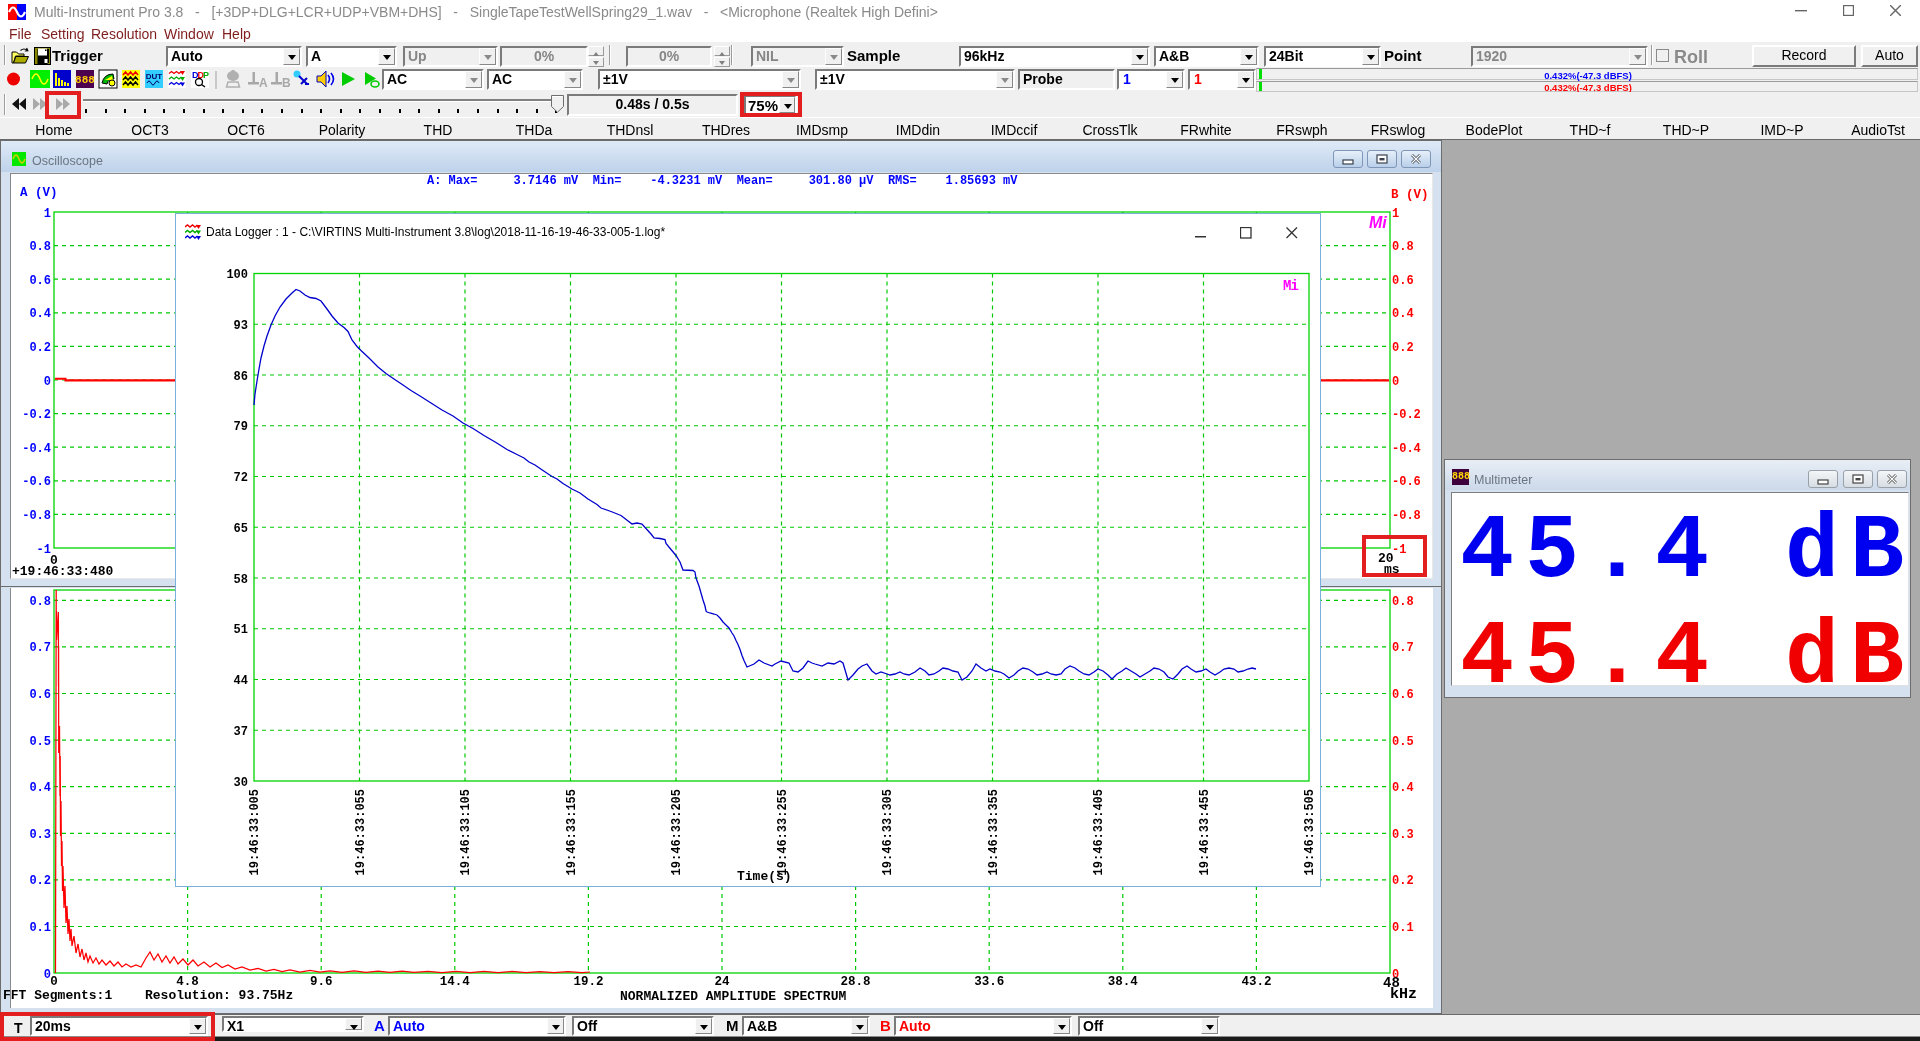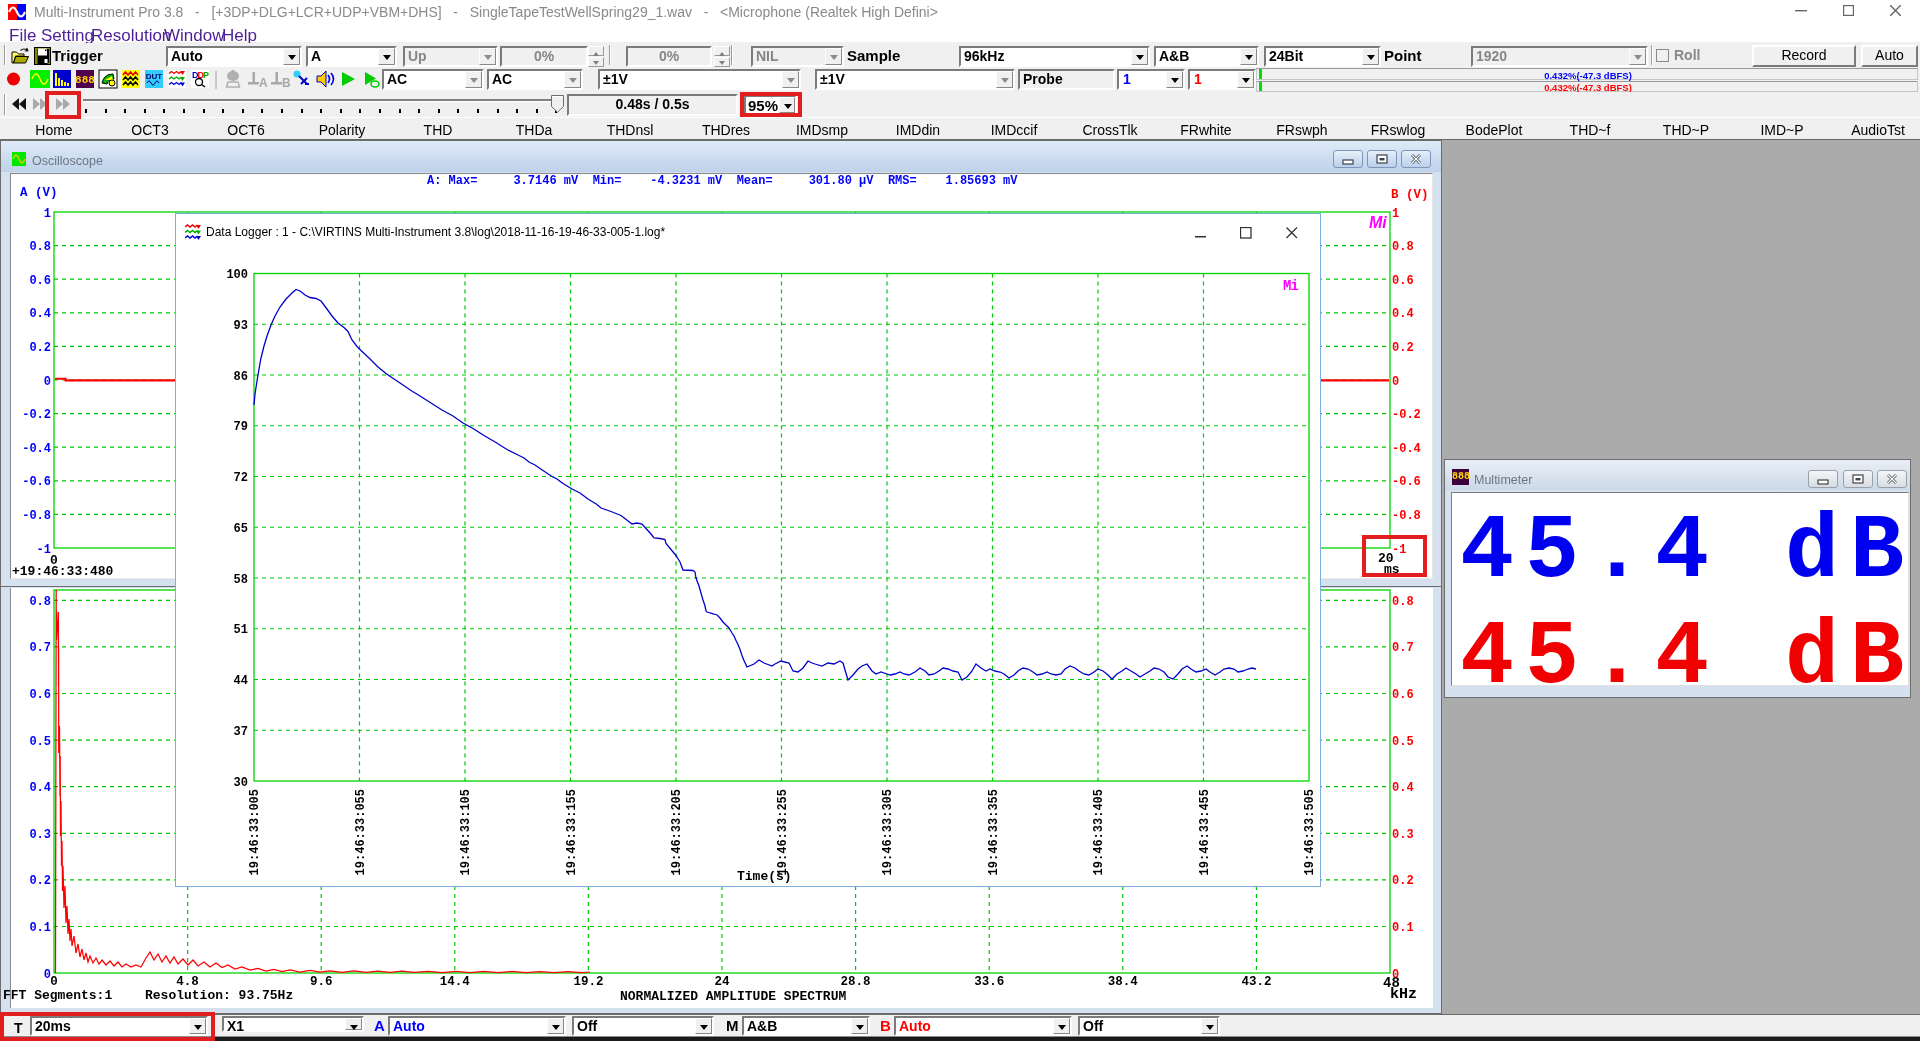--- a/index.html
+++ b/index.html
@@ -3,21 +3,21 @@
 <meta charset="utf-8">
 <style>
 * { margin:0; padding:0; box-sizing:border-box; }
 html,body { width:1920px; height:1041px; overflow:hidden; }
 body { font-family:"Liberation Sans", sans-serif; position:relative; background:#ababab; }
 .abs { position:absolute; }
 .mono { font-family:"Liberation Mono", monospace; font-weight:bold; }
 
 #titlebar { left:0; top:0; width:1920px; height:23px; background:#fff; }
 #menubar { left:0; top:23px; width:1920px; height:20px; background:#fff; border-bottom:1px solid #f0f0f0; }
-.menuitem { position:absolute; top:26px; font-size:17px; color:#4c1d95; }
+.menuitem { position:absolute; top:26px; font-size:14px; color:#7f1d1d; }
 #row1 { left:0; top:43px; width:1920px; height:24px; background:#f0f0f0; }
 #row2 { left:0; top:67px; width:1920px; height:25px; background:#f0f0f0; }
 #row3 { left:0; top:92px; width:1920px; height:25px; background:#f0f0f0; }
 #tabbar { left:0; top:117px; width:1920px; height:23px; background:#f0f0f0; border-top:1px solid #fff; border-bottom:1px solid #696969; }
 .tab { position:absolute; top:4px; width:96px; text-align:center; font-size:14px; color:#000; }
 
 .fld { position:absolute; background:#fff; border-top:2px solid #7b7b7b; border-left:2px solid #7b7b7b; border-bottom:2px solid #fff; border-right:2px solid #fff; font-size:14px; font-weight:bold; color:#000; }
 .fld.dis { background:#f0f0f0; color:#868686; }
 .cbtn { position:absolute; right:0; top:0; bottom:0; width:17px; background:#f0f0f0; border:1px solid #888; border-top-color:#fdfdfd; border-left-color:#fdfdfd; }
 .cbtn:after { content:""; position:absolute; left:4px; top:6px; border:4px solid transparent; border-top:5px solid #000; }
@@ -99,21 +99,21 @@
 <div class="vsep" style="left:731px;top:45px;height:20px"></div>
 <div class="fld dis" style="left:751px;top:46px;width:93px;height:21px"><span style="margin-left:3px">NIL</span><span class="cbtn dis"></span></div>
 <div class="lbl" style="left:847px;top:47px">Sample</div>
 <div class="fld" style="left:959px;top:46px;width:191px;height:21px"><span style="margin-left:3px">96kHz</span><span class="cbtn"></span></div>
 <div class="fld" style="left:1154px;top:46px;width:105px;height:21px"><span style="margin-left:3px">A&amp;B</span><span class="cbtn"></span></div>
 <div class="fld" style="left:1264px;top:46px;width:117px;height:21px"><span style="margin-left:3px">24Bit</span><span class="cbtn"></span></div>
 <div class="lbl" style="left:1384px;top:47px">Point</div>
 <div class="fld dis" style="left:1471px;top:46px;width:177px;height:21px"><span style="margin-left:3px">1920</span><span class="cbtn dis"></span></div>
 <div class="vsep" style="left:1651px;top:45px;height:20px"></div>
 <div class="abs" style="left:1656px;top:49px;width:13px;height:13px;background:#f0f0f0;border:1px solid #8a8a8a"></div>
-<div class="abs" style="left:1674px;top:47px;font-size:14px;font-weight:bold;color:#8a8a8a">Roll</div>
+<div class="abs" style="left:1674px;top:47px;font-size:18px;font-weight:bold;color:#8a8a8a">Roll</div>
 <div class="btn3d" style="left:1752px;top:45px;width:104px;height:22px">Record</div>
 <div class="btn3d" style="left:1861px;top:45px;width:57px;height:22px">Auto</div>
 
 <div class="abs" id="row2"></div>
 <svg class="abs" style="left:0;top:69px" width="382" height="22">
  <circle cx="13.5" cy="10" r="6.5" fill="#ee0000"></circle>
  <g transform="translate(30,1)">
       <rect width="20" height="18" fill="#00ee00"></rect>
       <path d="M2 9 q4 -10 8 0 q4 10 8 0" stroke="#ffff00" stroke-width="1.6" fill="none"></path>
     </g>
@@ -244,21 +244,21 @@
 <div class="abs" style="left:477px;top:109px;width:2px;height:4px;background:#000"></div>
 <div class="abs" style="left:496.6px;top:109px;width:2px;height:4px;background:#000"></div>
 <div class="abs" style="left:516.2px;top:109px;width:2px;height:4px;background:#000"></div>
 <div class="abs" style="left:535.8px;top:109px;width:2px;height:4px;background:#000"></div>
 <div class="abs" style="left:555.4000000000001px;top:109px;width:2px;height:4px;background:#000"></div>
 <svg class="abs" style="left:551px;top:95px" width="13" height="18">
     <path d="M0.5 0.5 H12.5 V11.5 L6.5 17.2 L0.5 11.5 Z" fill="#f0f0f0" stroke="#6e6e6e" stroke-width="1"></path>
     <path d="M1.5 1.5 H11.5" stroke="#fff" stroke-width="1"></path>
   </svg>
 <div class="fld dis" style="left:567px;top:94px;width:171px;height:22px;text-align:center;color:#000;font-size:14px">0.48s / 0.5s</div>
-<div class="fld" style="left:744px;top:95px;width:53px;height:20px;font-size:15px"><span style="margin-left:2px">95%</span><span class="cbtn" style="width:16px"></span></div>
+<div class="fld" style="left:744px;top:95px;width:53px;height:20px;font-size:15px"><span style="margin-left:2px">75%</span><span class="cbtn" style="width:16px"></span></div>
 
 <div class="abs" id="tabbar">
     <div class="tab" style="left: 6px;">Home</div>
     <div class="tab" style="left: 102px;">OCT3</div>
     <div class="tab" style="left: 198px;">OCT6</div>
     <div class="tab" style="left: 294px;">Polarity</div>
     <div class="tab" style="left: 390px;">THD</div>
     <div class="tab" style="left: 486px;">THDa</div>
     <div class="tab" style="left: 582px;">THDnsl</div>
     <div class="tab" style="left: 678px;">THDres</div>

